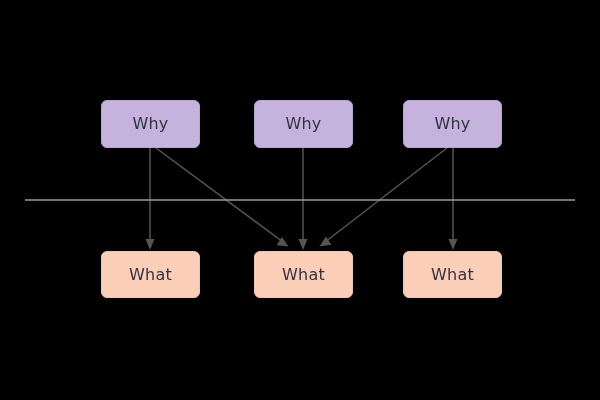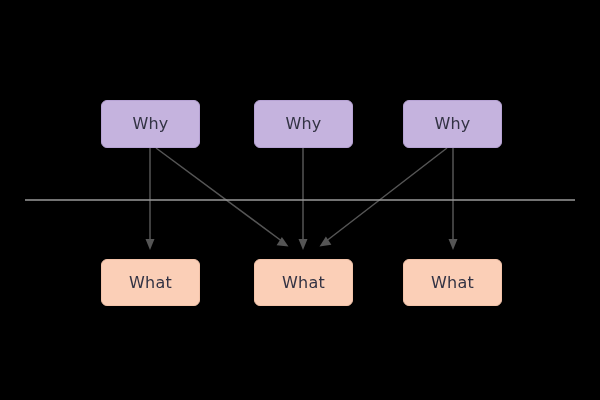--- a/index.html
+++ b/index.html
@@ -42,21 +42,21 @@
     width: 99px;
     height: 48px;
     top: 100px;
   }
   .node-what {
     background: #fbcfb7;
     border: 1px solid #f3c3a9;
     color: #333344;
     width: 99px;
     height: 47px;
-    top: 259px;
+    top: 251px;
   }
   .edge-line {
     stroke: #555555;
     stroke-width: 1.5;
     fill: none;
   }
   .divider-line {
     stroke: #9a9a9a;
     stroke-width: 1.4;
   }

